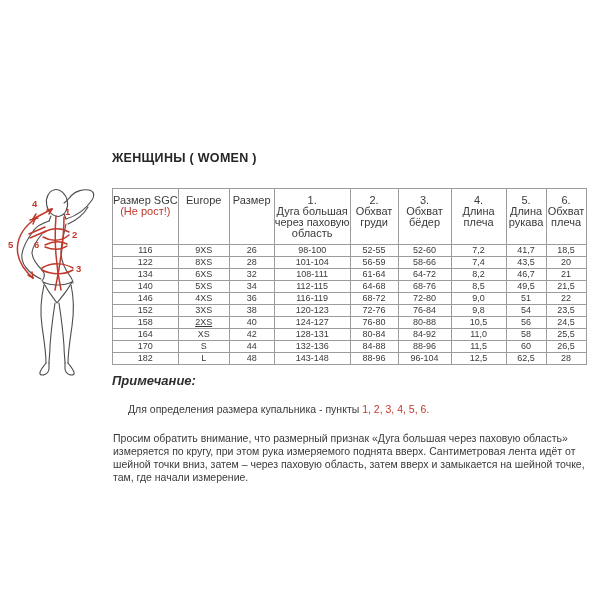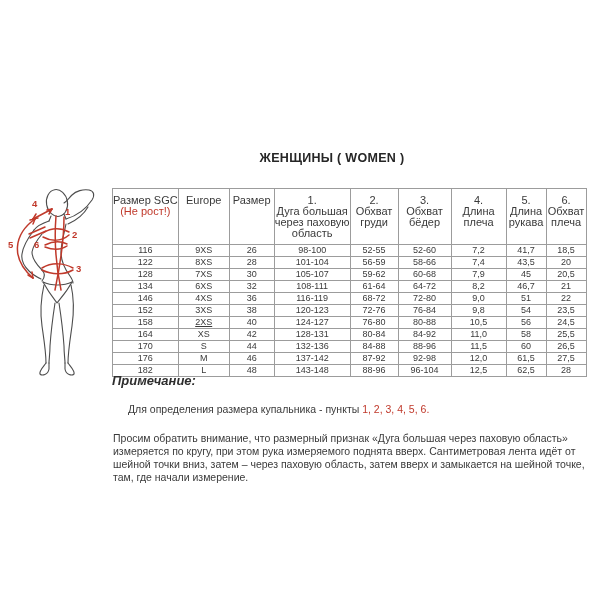--- a/index.html
+++ b/index.html
@@ -3,21 +3,21 @@
 <meta charset="utf-8">
 <style>
   html,body{margin:0;padding:0;}
   body{
     width:600px;height:600px;background:#ffffff;
     font-family:"Liberation Sans", sans-serif;
     color:#3a3a3a;position:relative;overflow:hidden;
   }
   .page-title{
     position:absolute;left:112px;top:151px;width:440px;
-    text-align:center;font-size:12.5px;font-weight:bold;color:#262626;
+    text-align:left;font-size:12.5px;font-weight:bold;color:#262626;
     letter-spacing:.3px;
   }
   .figure-wrap{position:absolute;left:6px;top:186px;width:112px;height:195px;}
   table.size-table{
     position:absolute;left:112px;top:188px;
     border-collapse:collapse;table-layout:fixed;
     font-size:9px;color:#3a3a3a;
   }
   table.size-table th,table.size-table td{
     border:1px solid #9c9c9c;text-align:center;vertical-align:middle;
@@ -178,42 +178,42 @@
         <td>8XS</td>
         <td>28</td>
         <td>101-104</td>
         <td>56-59</td>
         <td>58-66</td>
         <td>7,4</td>
         <td>43,5</td>
         <td>20</td>
       </tr>
       <tr>
-        <td>128</td>
-        <td>7XS</td>
-        <td>30</td>
-        <td>105-107</td>
-        <td>59-62</td>
-        <td>60-68</td>
-        <td>7,9</td>
-        <td>45</td>
-        <td>20,5</td>
-      </tr>
-      <tr>
         <td>134</td>
         <td>6XS</td>
         <td>32</td>
         <td>108-111</td>
         <td>61-64</td>
         <td>64-72</td>
         <td>8,2</td>
         <td>46,7</td>
         <td>21</td>
       </tr>
       <tr>
+        <td>140</td>
+        <td>5XS</td>
+        <td>34</td>
+        <td>112-115</td>
+        <td>64-68</td>
+        <td>68-76</td>
+        <td>8,5</td>
+        <td>49,5</td>
+        <td>21,5</td>
+      </tr>
+      <tr>
         <td>146</td>
         <td>4XS</td>
         <td>36</td>
         <td>116-119</td>
         <td>68-72</td>
         <td>72-80</td>
         <td>9,0</td>
         <td>51</td>
         <td>22</td>
       </tr>
@@ -255,31 +255,20 @@
         <td>S</td>
         <td>44</td>
         <td>132-136</td>
         <td>84-88</td>
         <td>88-96</td>
         <td>11,5</td>
         <td>60</td>
         <td>26,5</td>
       </tr>
       <tr>
-        <td>176</td>
-        <td>M</td>
-        <td>46</td>
-        <td>137-142</td>
-        <td>87-92</td>
-        <td>92-98</td>
-        <td>12,0</td>
-        <td>61,5</td>
-        <td>27,5</td>
-      </tr>
-      <tr>
         <td>182</td>
         <td>L</td>
         <td>48</td>
         <td>143-148</td>
         <td>88-96</td>
         <td>96-104</td>
         <td>12,5</td>
         <td>62,5</td>
         <td>28</td>
       </tr>

